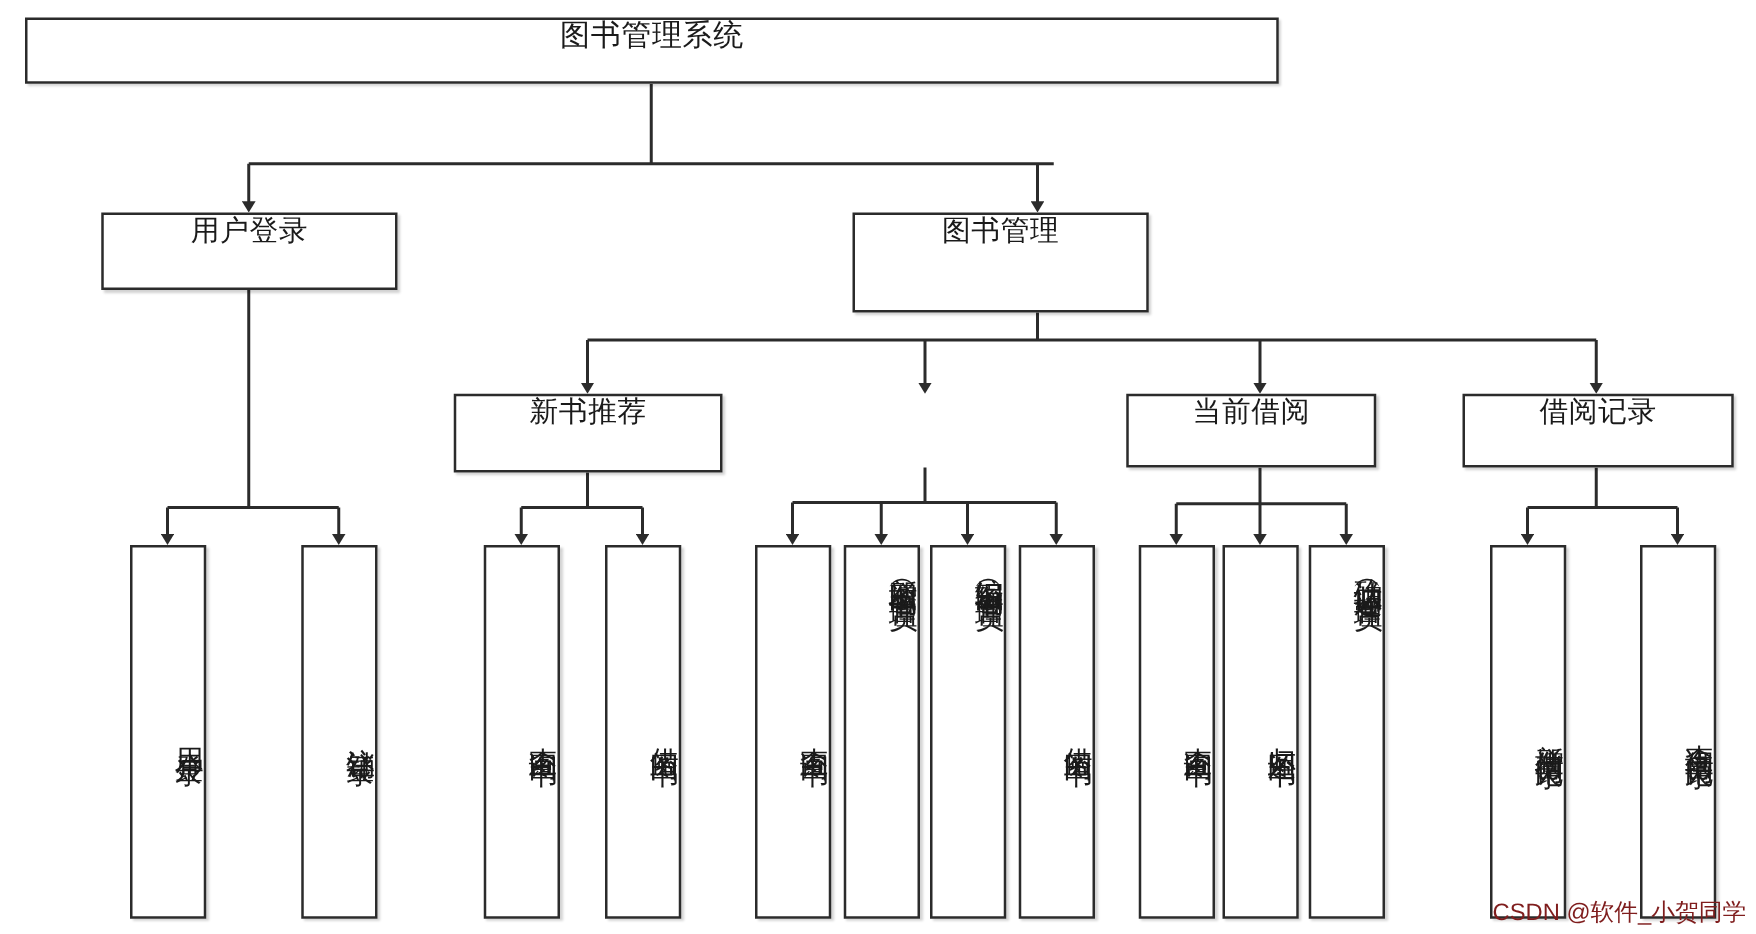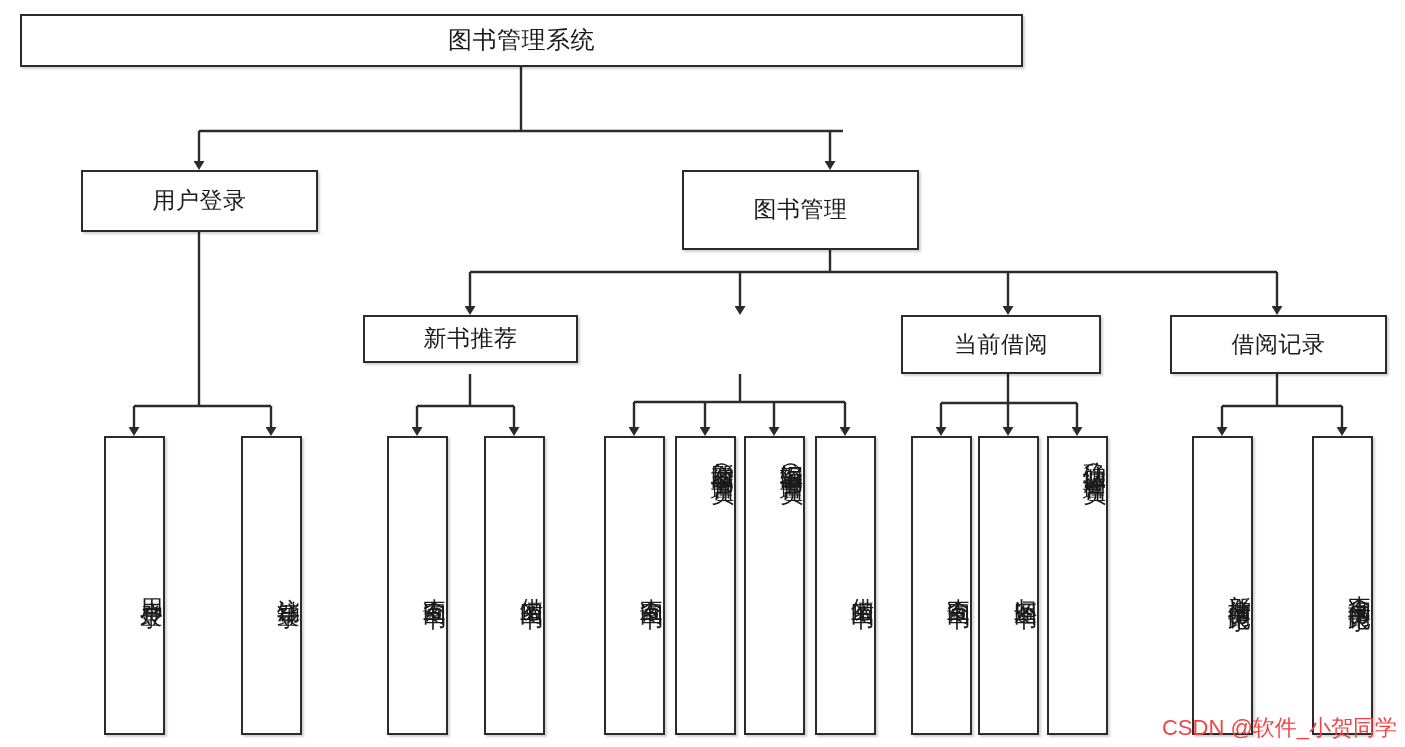--- a/index.html
+++ b/index.html
@@ -24,21 +24,20 @@
     width: 1405px;
     height: 747px;
   }
   .node {
     position: absolute;
     box-sizing: border-box;
     border: 2px solid #2b2b2b;
     background: #ffffff;
     box-shadow: 2px 2px 2px rgba(0,0,0,0.18);
     display: flex;
-    align-items: center;
     justify-content: center;
     color: #1a1a1a;
   }
   .node-label {
     text-align: center;
     line-height: 1.12;
     letter-spacing: 0.5px;
   }
   .node.horizontal .node-label {
     font-size: 23px;
@@ -61,22 +60,22 @@
     display: block;
   }
   .node.vertical.centered {
     align-items: center;
     padding-top: 0;
   }
   #watermark {
     position: absolute;
     right: 8px;
     bottom: 4px;
-    font-size: 22px;
-    color: #ef4444;
+    font-size: 19px;
+    color: #7f1d1d;
     white-space: nowrap;
     user-select: none;
   }
 </style>
 </head>
 <body>
 
 <div id="canvas">
 
   <svg id="edges" viewBox="0 0 1405 747" xmlns="http://www.w3.org/2000/svg">
@@ -136,21 +135,21 @@
     <span class="node-label">图书管理系统</span>
   </div>
 
   <div class="node horizontal" style="left:81px; top:170px; width:237px; height:62px;">
     <span class="node-label">用户登录</span>
   </div>
   <div class="node horizontal" style="left:682px; top:170px; width:237px; height:80px;">
     <span class="node-label">图书管理</span>
   </div>
 
-  <div class="node horizontal" style="left:363px; top:315px; width:215px; height:48px;">
+  <div class="node horizontal" style="left:363px; top:315px; width:215px; height:63px;">
     <span class="node-label">新书推荐</span>
   </div>
   <div class="node horizontal" style="left:901px; top:315px; width:200px; height:59px;">
     <span class="node-label">当前借阅</span>
   </div>
   <div class="node horizontal" style="left:1170px; top:315px; width:217px; height:59px;">
     <span class="node-label">借阅记录</span>
   </div>
 
   <div class="node vertical centered" style="left:104px; top:436px; width:61px; height:299px;">

